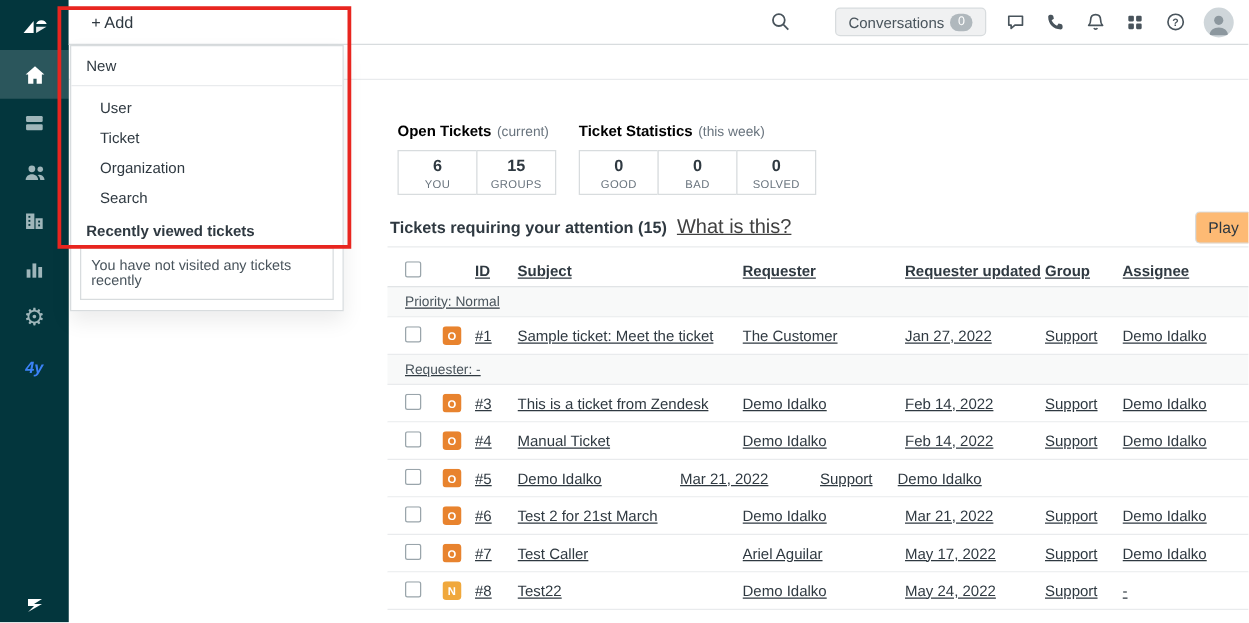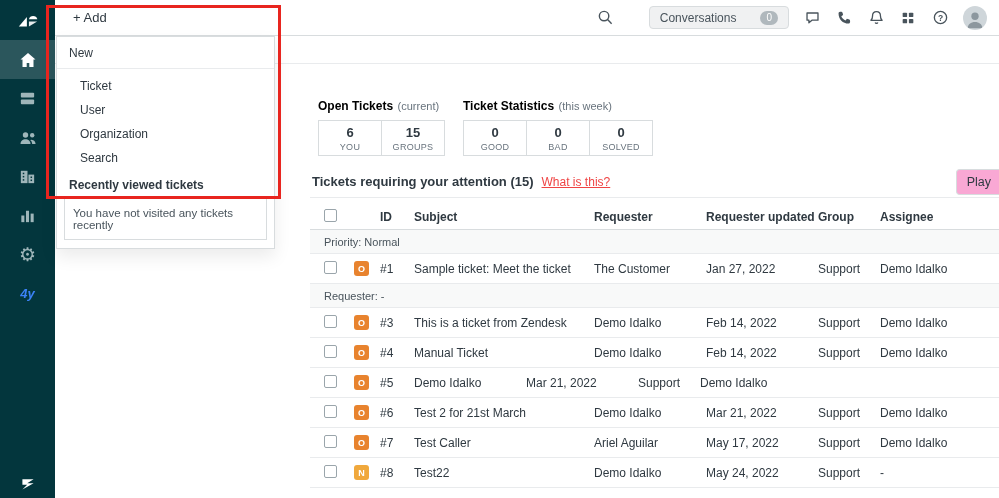--- a/index.html
+++ b/index.html
@@ -17,21 +17,21 @@
   .gear { font-size: 19px; color: #9fb6ba; line-height: 1; }
   .appglyph { font-size: 13px; color: #3b82f6; font-style: italic; font-weight: bold; }
   .side-bottom { position: absolute; bottom: 6px; left: 0; width: 55px; display: flex; justify-content: center; }
 
   
   .topbar { position: absolute; left: 55px; top: 0; right: 0; height: 36px; background: #fff;
             border-bottom: 1px solid #d8dcde; display: flex; align-items: center; padding: 0 12px 0 8px; z-index: 3; }
   .add-btn { border: 0; background: transparent; font: 13px "Liberation Sans", sans-serif; color: #2f3941; padding: 4px 10px; cursor: pointer; }
   .topbar-right { margin-left: auto; display: flex; align-items: center; gap: 14px; }
   .tbicon { width: 18px; height: 18px; display: inline-flex; align-items: center; justify-content: center; cursor: pointer; }
-  .conv-btn { display: inline-flex; align-items: center; gap: 24px; height: 23px; padding: 0 10px;
+  .conv-btn { display: inline-flex; align-items: center; gap: 5px; height: 23px; padding: 0 10px;
               background: #f0f1f2; border: 1px solid #d8dcde; border-radius: 4px;
               font: 12px "Liberation Sans", sans-serif; color: #49545c; cursor: pointer; margin-left: 20px; }
   .conv-badge { background: #b0b8bd; color: #fff; font-size: 10px; line-height: 14px; padding: 0 6px; border-radius: 8px; }
   .avatar { width: 24px; height: 24px; border-radius: 50%; background: #cfd6da; overflow: hidden;
             display: inline-flex; align-items: flex-end; justify-content: center; cursor: pointer; }
 
   
   .content-strip { position: absolute; left: 55px; top: 36px; right: 0; height: 28px; background: #fff; border-bottom: 1px solid #e9ebed; }
   .dashboard { position: absolute; left: 310px; top: 64px; right: 0; bottom: 0; background: #fff; }
 
@@ -41,38 +41,38 @@
   .stat-cells { display: flex; margin-top: 6px; }
   .stat-cell { width: 64px; height: 36px; background: #fff; border: 1px solid #d8dcde;
                display: flex; flex-direction: column; align-items: center; justify-content: center; gap: 2px; }
   .stat-cell + .stat-cell { margin-left: -1px; }
   .stat-value { font-size: 13px; font-weight: bold; color: #2f3941; }
   .stat-label { font-size: 9px; color: #68737d; letter-spacing: .3px; }
 
   .attention { position: absolute; top: 102px; left: 0; right: 0; height: 32px; display: flex; align-items: center;
                padding-left: 2px; border-bottom: 1px solid #e9ebed; }
   .attention-title { font-size: 13px; font-weight: bold; color: #2f3941; }
-  .help-link { margin-left: 8px; font-size: 12px; color: #ef4444; text-decoration: underline; cursor: pointer; }
-  .play-btn { margin-left: auto; height: 26px; min-width: 40px; padding: 0 8px 0 10px; background: #f9a8d4;
+  .help-link { margin-left: 8px; font-size: 16px; color: #404040; text-decoration: underline; cursor: pointer; }
+  .play-btn { margin-left: auto; height: 26px; min-width: 40px; padding: 0 8px 0 10px; background: #fdba74;
               border: 1px solid #d8dcde; border-right: 0; border-radius: 4px 0 0 4px;
               font: 12.5px "Liberation Sans", sans-serif; color: #2f3941; cursor: pointer; }
 
   
-  .table { position: absolute; top: 140px; left: 0; right: 0; font-size: 12px; color: #2f3941; }
+  .table { position: absolute; top: 140px; left: 0; right: 0; font-size: 12px; color: #2f3941; text-decoration: underline; }
   .thead, .trow { display: flex; align-items: center; }
   .thead { height: 26px; border-bottom: 1px solid #d8dcde; font-weight: bold; }
   .trow { height: 30px; border-bottom: 1px solid #e9ebed; background: #fff; }
   .band { height: 24px; background: #f8f9f9; border-bottom: 1px solid #e9ebed; display: flex; align-items: center;
           padding-left: 14px; font-size: 11px; color: #49545c; }
   .cell { overflow: hidden; white-space: nowrap; text-overflow: ellipsis; }
   .c-check { width: 44px; padding-left: 14px; flex: none; }
   .c-status { width: 26px; flex: none; }
   .c-id { width: 34px; flex: none; }
   .c-subject { width: 180px; flex: none; }
-  .c-requester { width: 112px; flex: none; }
+  .c-requester { width: 130px; flex: none; }
   .c-updated { width: 112px; flex: none; }
   .c-group { width: 62px; flex: none; }
   .c-assignee { flex: 1; }
   .checkbox { display: inline-block; width: 13px; height: 13px; border: 1px solid #9aa5ab; border-radius: 2px; background: #fff; cursor: pointer; }
   .status-badge { display: inline-flex; width: 15px; height: 15px; border-radius: 3px; align-items: center; justify-content: center;
                   color: #fff; font-size: 9px; font-weight: bold; }
 
   
   .dropdown { position: absolute; left: 56px; top: 36px; width: 219px; background: #fff;
               border: 1px solid #d8dcde; box-shadow: 0 8px 16px rgba(0,0,0,0.08); z-index: 5; padding-bottom: 8px; }
@@ -340,22 +340,22 @@
     <span class="cell c-group">Support</span>
     <span class="cell c-assignee">-</span>
   </div>
         </div>
     </div>
   </main>
 
   <div class="dropdown">
     <div class="dd-header">New</div>
     <div class="dd-list">
+        <div class="dd-item">User</div>
         <div class="dd-item">Ticket</div>
-        <div class="dd-item">User</div>
         <div class="dd-item">Organization</div>
         <div class="dd-item">Search</div>
       </div>
     <div class="dd-recent-header">Recently viewed tickets</div>
     <div class="dd-empty">You have not visited any tickets recently</div>
   </div>
 
   <div class="annotation" style="border-color: rgb(232, 37, 31);"></div>
 </div>
 

